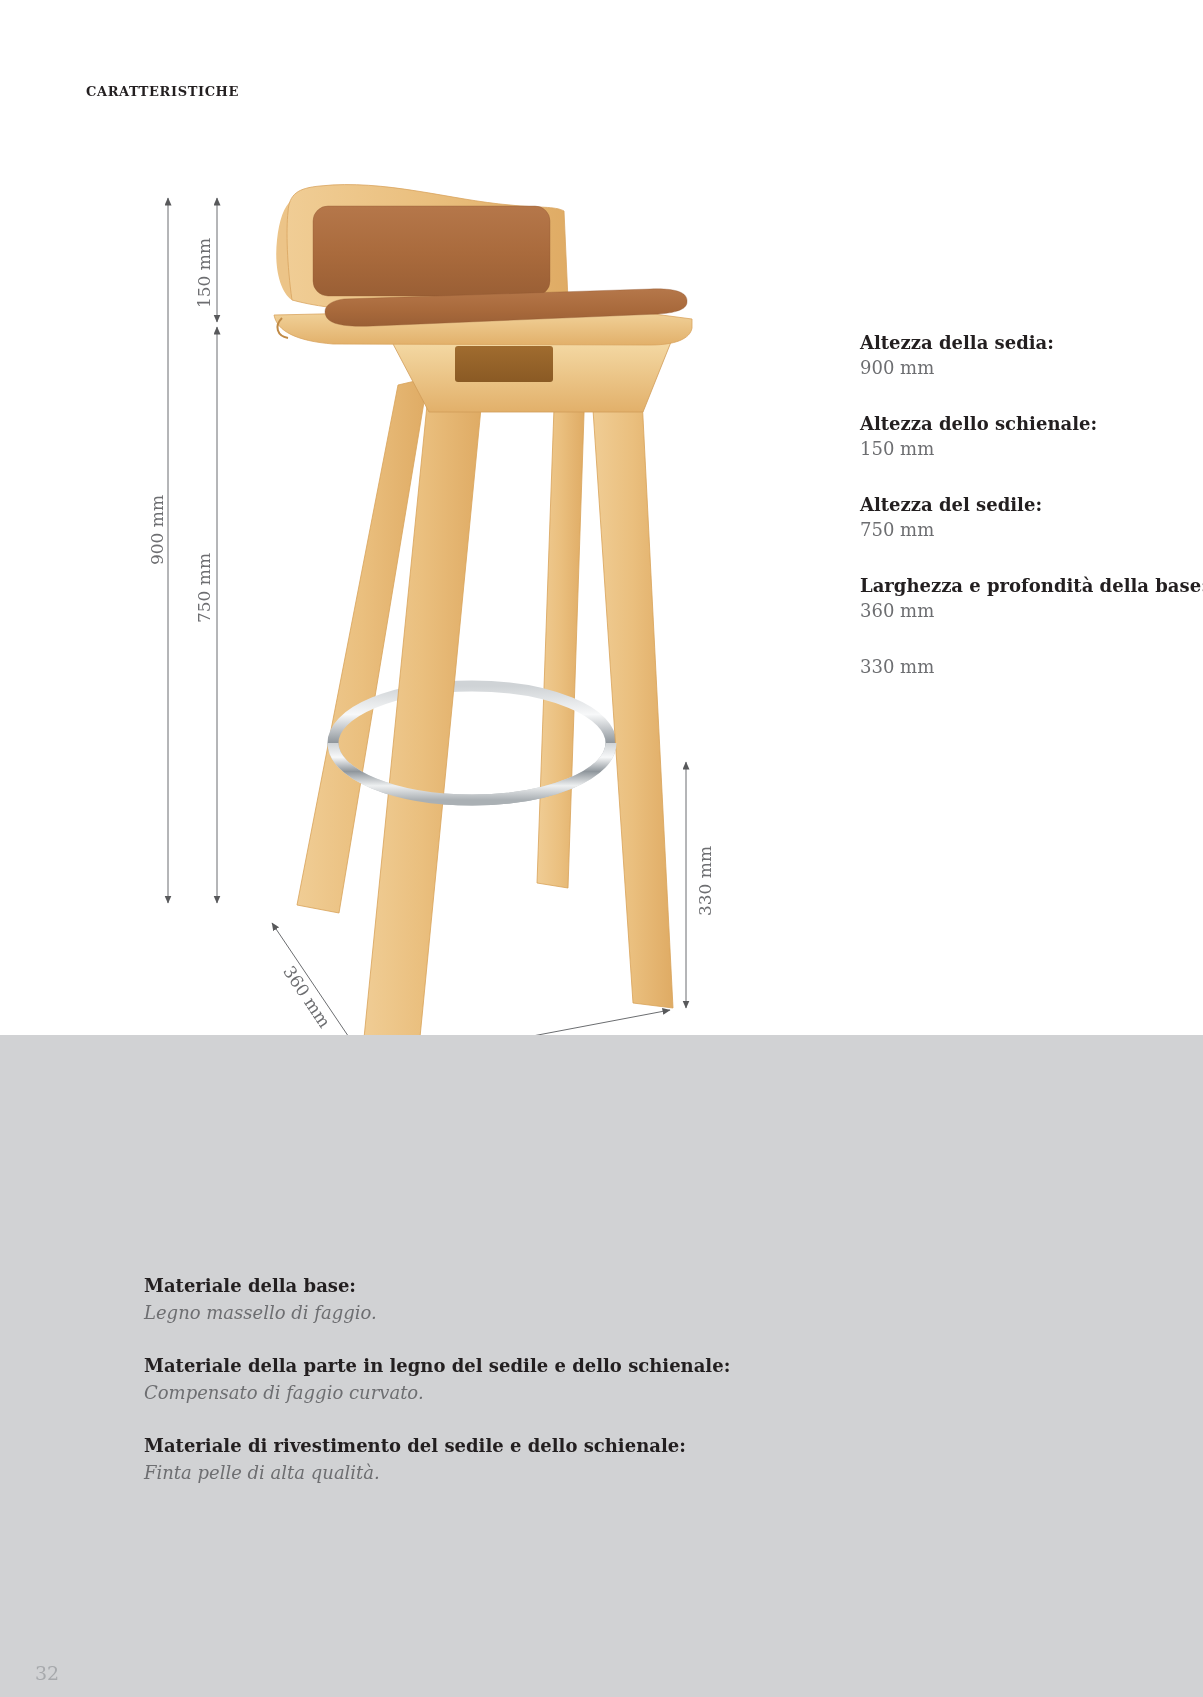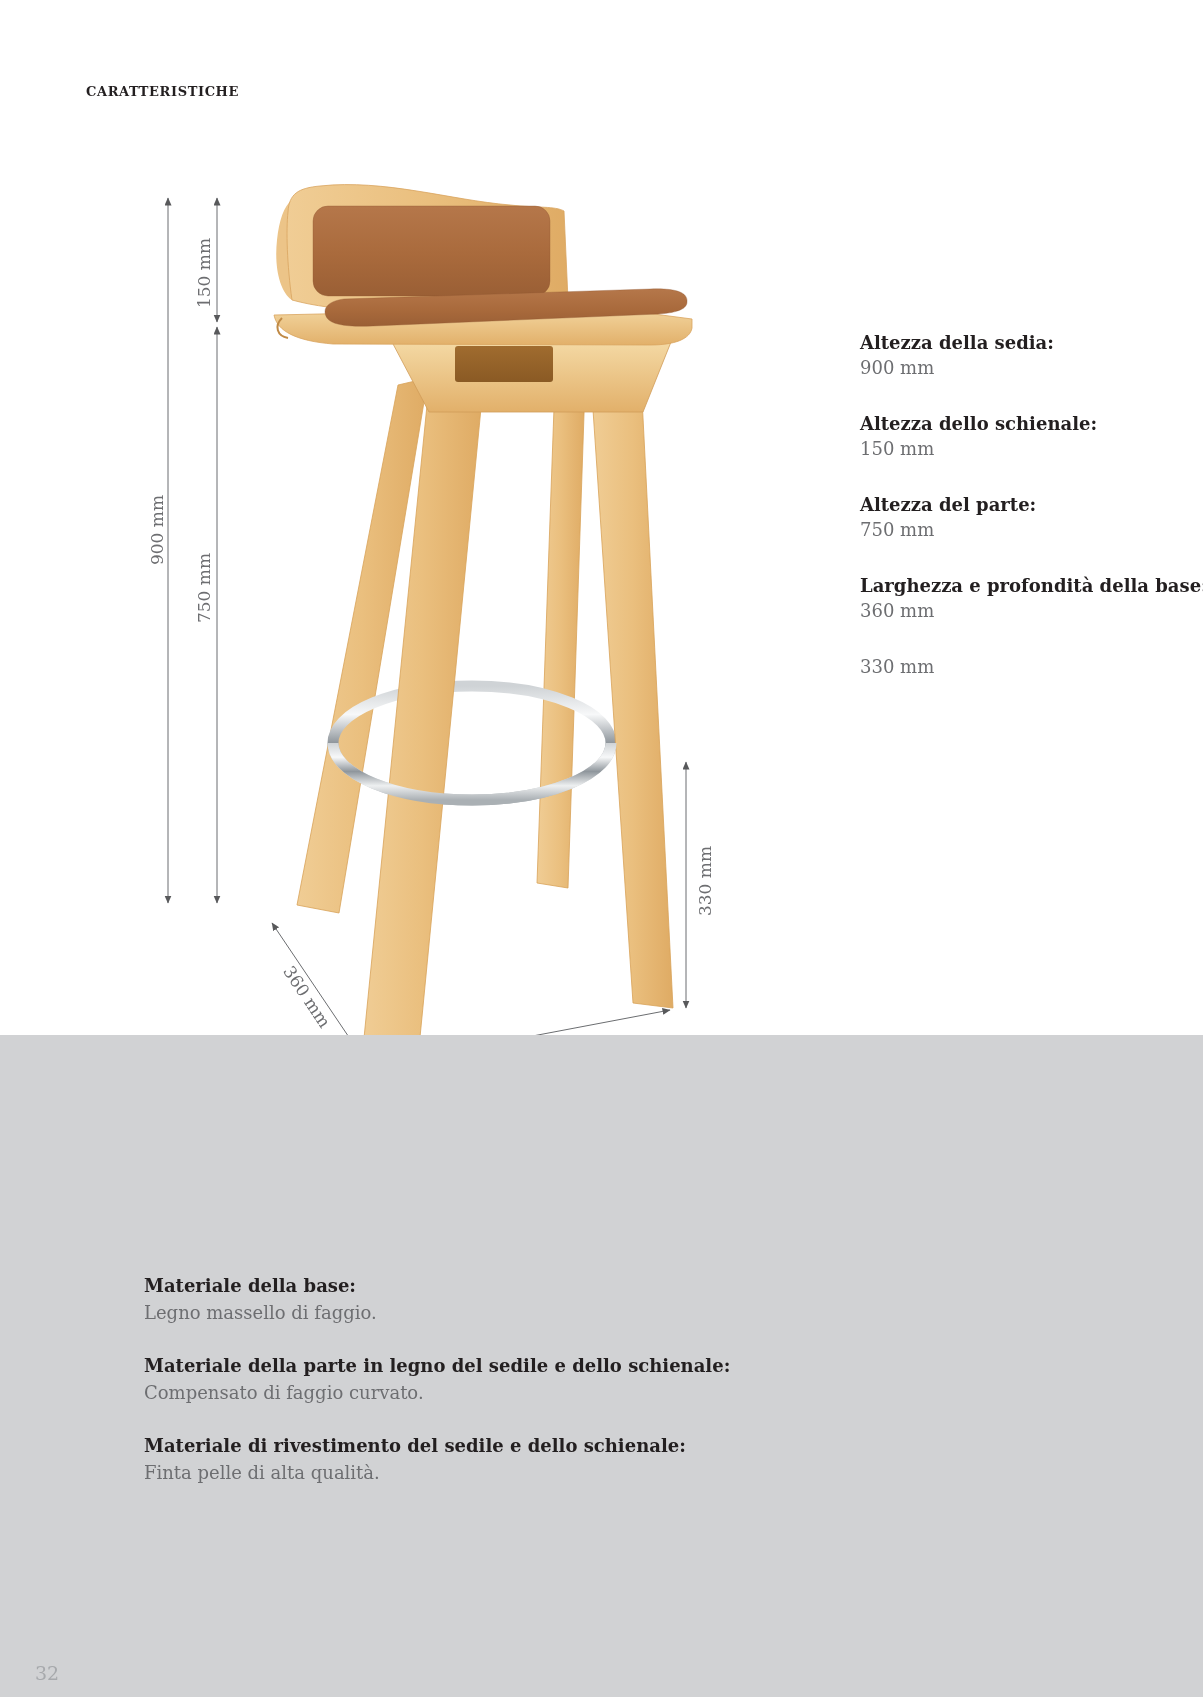--- a/index.html
+++ b/index.html
@@ -25,21 +25,21 @@
   .spec-group{margin-bottom:31px;}
   .spec-label{font-weight:bold;font-size:18px;line-height:25px;color:#231f20;white-space:nowrap;}
   .spec-value{font-size:18px;line-height:25px;color:#6d6e71;}
   .gray-panel{
     position:absolute;left:0;top:1035px;width:1203px;height:662px;
     background:#d1d2d4;
   }
   .materials{position:absolute;left:112px;top:237px;width:760px;}
   .material-group{margin-bottom:26px;margin-left:32px;}
   .material-label{font-weight:bold;font-size:18px;line-height:27px;color:#231f20;}
-  .material-value{font-size:18px;line-height:27px;color:#6d6e71;}
+  .material-value{font-size:18px;line-height:27px;color:#6d6e71;font-style:italic;}
   .page-number{
     position:absolute;left:35px;top:587px;
     font-size:19px;color:#a7a9ac;margin-top:40px;
   }
 </style>
 </head>
 <body>
 
 <div class="page">
 
@@ -127,21 +127,21 @@
   <div class="specs">
     <div class="spec-group">
       <div class="spec-label">Altezza della sedia:</div>
       <div class="spec-value">900 mm</div>
     </div>
     <div class="spec-group">
       <div class="spec-label">Altezza dello schienale:</div>
       <div class="spec-value">150 mm</div>
     </div>
     <div class="spec-group">
-      <div class="spec-label">Altezza del parte:</div>
+      <div class="spec-label">Altezza del sedile:</div>
       <div class="spec-value">750 mm</div>
     </div>
     <div class="spec-group">
       <div class="spec-label">Larghezza e profondità della base:</div>
       <div class="spec-value">360 mm</div>
     </div>
     <div class="spec-group">
       <div class="spec-value">330 mm</div>
     </div>
   </div>

